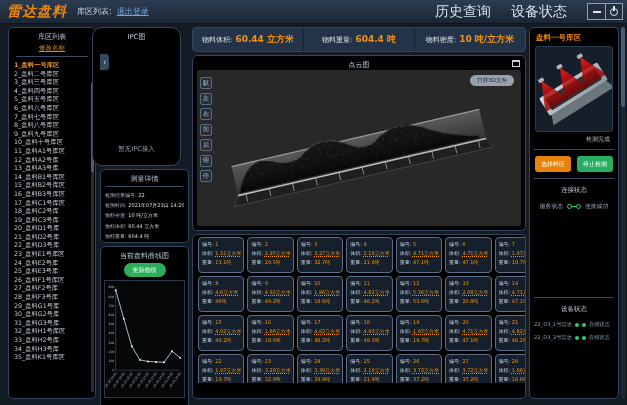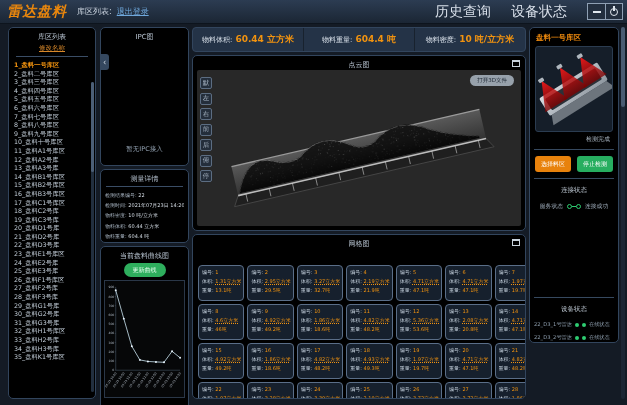--- a/index.html
+++ b/index.html
@@ -32,21 +32,21 @@
   .sidebar { left:8px; top:27px; width:88px; height:372px; }
   .rename { display:block; text-align:center; font-size:6.5px; color:#d8882a; text-decoration:underline; margin-top:2px; cursor:pointer; }
   .side-divider { border-bottom:1px solid #3a4d66; margin:3px 7px 2px 7px; }
   .side-list { padding:2px 2px 2px 5px; }
   .side-item { font-size:6.3px; line-height:8.6px; color:#c2cdd8; white-space:nowrap; overflow:hidden; cursor:pointer; }
   .side-item.sel { color:#f2930f; font-weight:bold; }
   .side-scroll { position:absolute; right:1px; top:54px; width:3px; height:310px; background:#222f3f; border-radius:2px; }
   .side-thumb { width:3px; height:90px; background:#4c5f77; border-radius:2px; }
 
   
-  .ipc { left:100px; top:27px; width:89px; height:139px; }
+  .ipc { left:92px; top:27px; width:89px; height:139px;border-radius:10px; }
   .ipc-body { height:112px; display:flex; align-items:flex-end; justify-content:center; }
   .ipc-empty { font-size:6.5px; color:#93a2b2; }
   .collapse-tab { position:absolute; left:100px; top:54px; width:9px; height:16px; background:#35485f;
     border-radius:0 3px 3px 0; z-index:4; display:flex; align-items:center; justify-content:center;
     font-size:8px; color:#d5dde6; cursor:pointer; }
 
   .measure { left:100px; top:169px; width:89px; height:74px; }
   .m-divider { border-bottom:1px solid #3a4d66; margin:2px 5px; }
   .m-rows { padding:1px 4px; }
   .m-row { font-size:5px; line-height:10.2px; white-space:nowrap; overflow:hidden; }
@@ -78,21 +78,21 @@
 
   .gridpanel { left:192px; top:234px; width:334px; height:165px; overflow:hidden; }
   .gcells { padding:2px 5px; display:grid; grid-template-columns:repeat(7,1fr); gap:3px; height:148px; overflow:hidden; }
   .gcell { background:#16202d; border:1px solid #5a6e88; border-radius:4px; padding:2px 2px 2px 3px; height:36px; }
   .gcell div { font-size:5px; line-height:9.2px; white-space:nowrap; overflow:hidden; }
   .gl { color:#c6d2de; }
   .gv { color:#f2930f; }
   .gv.u { text-decoration:underline dotted; }
 
   
-  .rightcol { left:529px; top:27px; width:90px; height:316px; }
+  .rightcol { left:529px; top:27px; width:90px; height:372px; }
   .r-title { font-size:7.5px; font-weight:bold; color:#e8860d; padding:5px 0 3px 6px; }
   .r-imgbox { margin:0 5px; height:86px; background:#151e29; border:1px solid #2b3c50; border-radius:3px; overflow:hidden; }
   .r-status { font-size:6px; color:#aab6c2; text-align:right; padding:3px 8px 2px 0; }
   .r-div { border-bottom:1px solid #36495f; margin:3px 4px; }
   .r-btnrow { display:flex; justify-content:space-between; padding:3px 5px; }
   .r-btn { font-size:6px; color:#fff; border:none; border-radius:3px; padding:3.5px 6px; cursor:pointer; font-family:inherit; }
   .r-btn.orange { background:#e8820c; }
   .r-btn.green { background:#27ae60; }
   .r-sec { text-align:center; font-size:6.5px; color:#c0cbd6; padding:4px 0 2px 0; }
   .svc-row { display:flex; align-items:center; justify-content:center; gap:4px; padding:5px 0; }
@@ -316,24 +316,20 @@
           <line x1="72" y1="14" x2="72" y2="22"></line>
             <line x1="96" y1="14" x2="96" y2="22"></line>
           <line x1="120" y1="14" x2="120" y2="22"></line>
         </g>
       </g>
     </svg>
   </div>
 </div>
 
 <div class="panel gridpanel">
-  <div class="hdr-row">
-    <div class="p-title">网格图</div>
-    <div class="max-ico"></div>
-  </div>
   <div class="gcells" id="grid-cells">
       <div class="gcell">
         <div><span class="gl">编号: </span><span class="gv">1</span></div>
         <div><span class="gl">体积: </span><span class="gv u">1.31立方米</span></div>
         <div><span class="gl">重量: </span><span class="gv">13.1吨</span></div>
       </div>
       <div class="gcell">
         <div><span class="gl">编号: </span><span class="gv">2</span></div>
         <div><span class="gl">体积: </span><span class="gv u">2.95立方米</span></div>
         <div><span class="gl">重量: </span><span class="gv">29.5吨</span></div>

